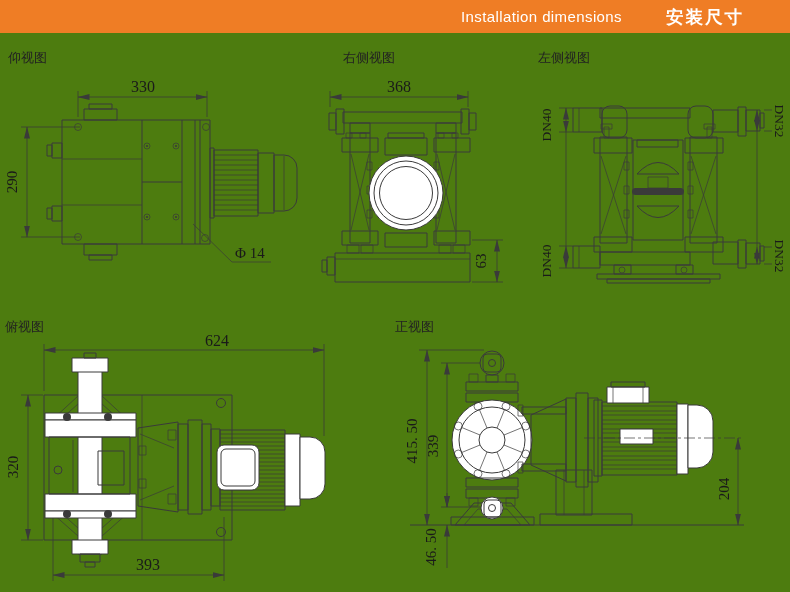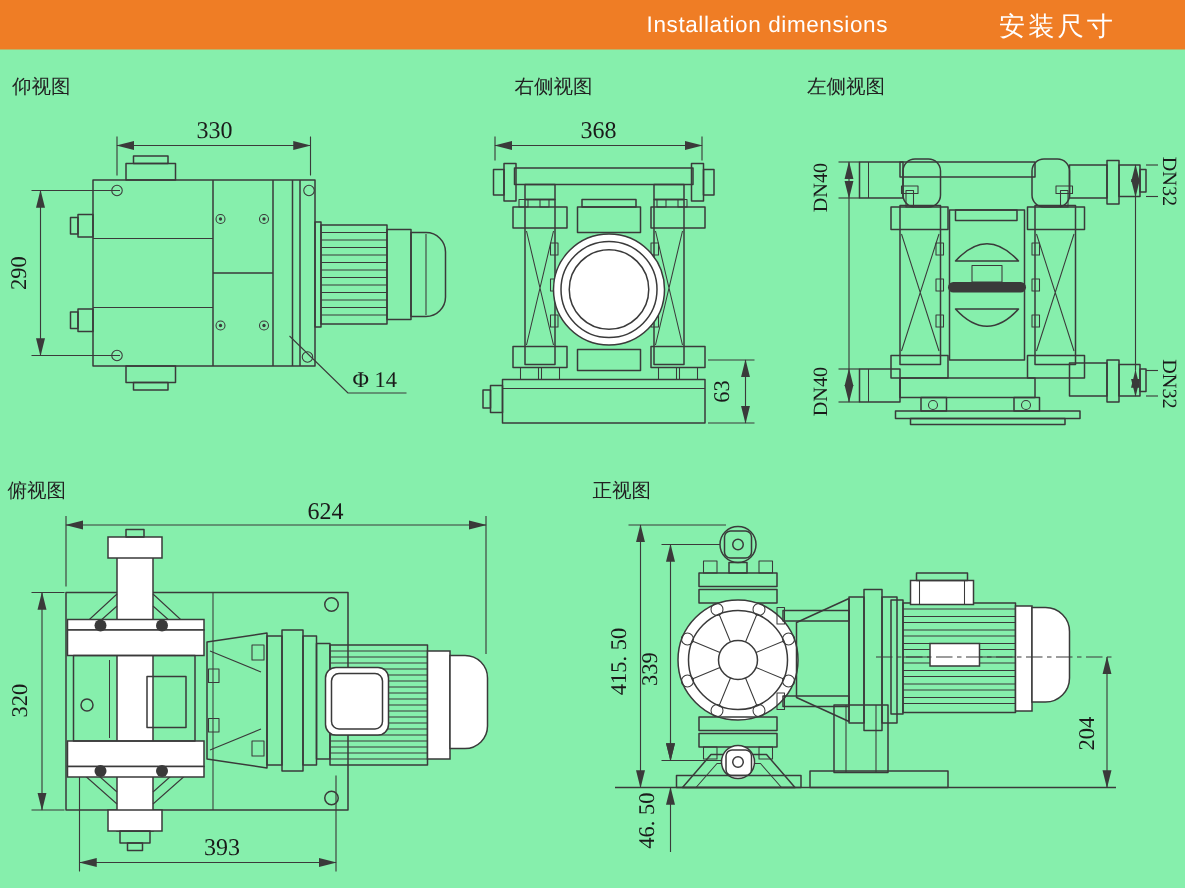--- a/index.html
+++ b/index.html
@@ -1,21 +1,21 @@
 <!DOCTYPE html>
 <html><head>
 <meta charset="utf-8">
 <style>
   html,body{margin:0;padding:0;background:#fff;}
-  #page{position:relative;width:790px;height:592px;background:#86efac;overflow:hidden;
+  #page{position:relative;width:790px;height:592px;background:#4d7c0f;overflow:hidden;
         font-family:"Liberation Sans",sans-serif;}
   #hdr{position:absolute;left:0;top:0;width:790px;height:33px;display:flex;
        align-items:center;justify-content:flex-end;gap:44px;padding-right:46px;box-sizing:border-box;}
   #hdr .en{color:#fff;font-size:15px;letter-spacing:.4px;}
-  #hdr .zh{color:#fff;font-size:17.5px;font-weight:normal;letter-spacing:2px;margin-left:30px;}
+  #hdr .zh{color:#fff;font-size:17.5px;font-weight:bold;letter-spacing:2px;}
   svg{position:absolute;left:0;top:0;}
   svg *{vector-effect:non-scaling-stroke;}
   .o{fill:none;stroke:#3a3a3a;stroke-width:1;stroke-linejoin:round;}
   .t{fill:none;stroke:#3a3a3a;stroke-width:.7;stroke-linejoin:round;}
   .ext{fill:none;stroke:#3a3a3a;stroke-width:.75;}
   .dim{fill:none;stroke:#3a3a3a;stroke-width:.75;}
   .db{marker-start:url(#ar);marker-end:url(#ar);}
   .de{marker-end:url(#ar);}
   .fw{fill:#fff;stroke:#3a3a3a;stroke-width:1;}
   .fd{fill:#3a3a3a;stroke:none;}

